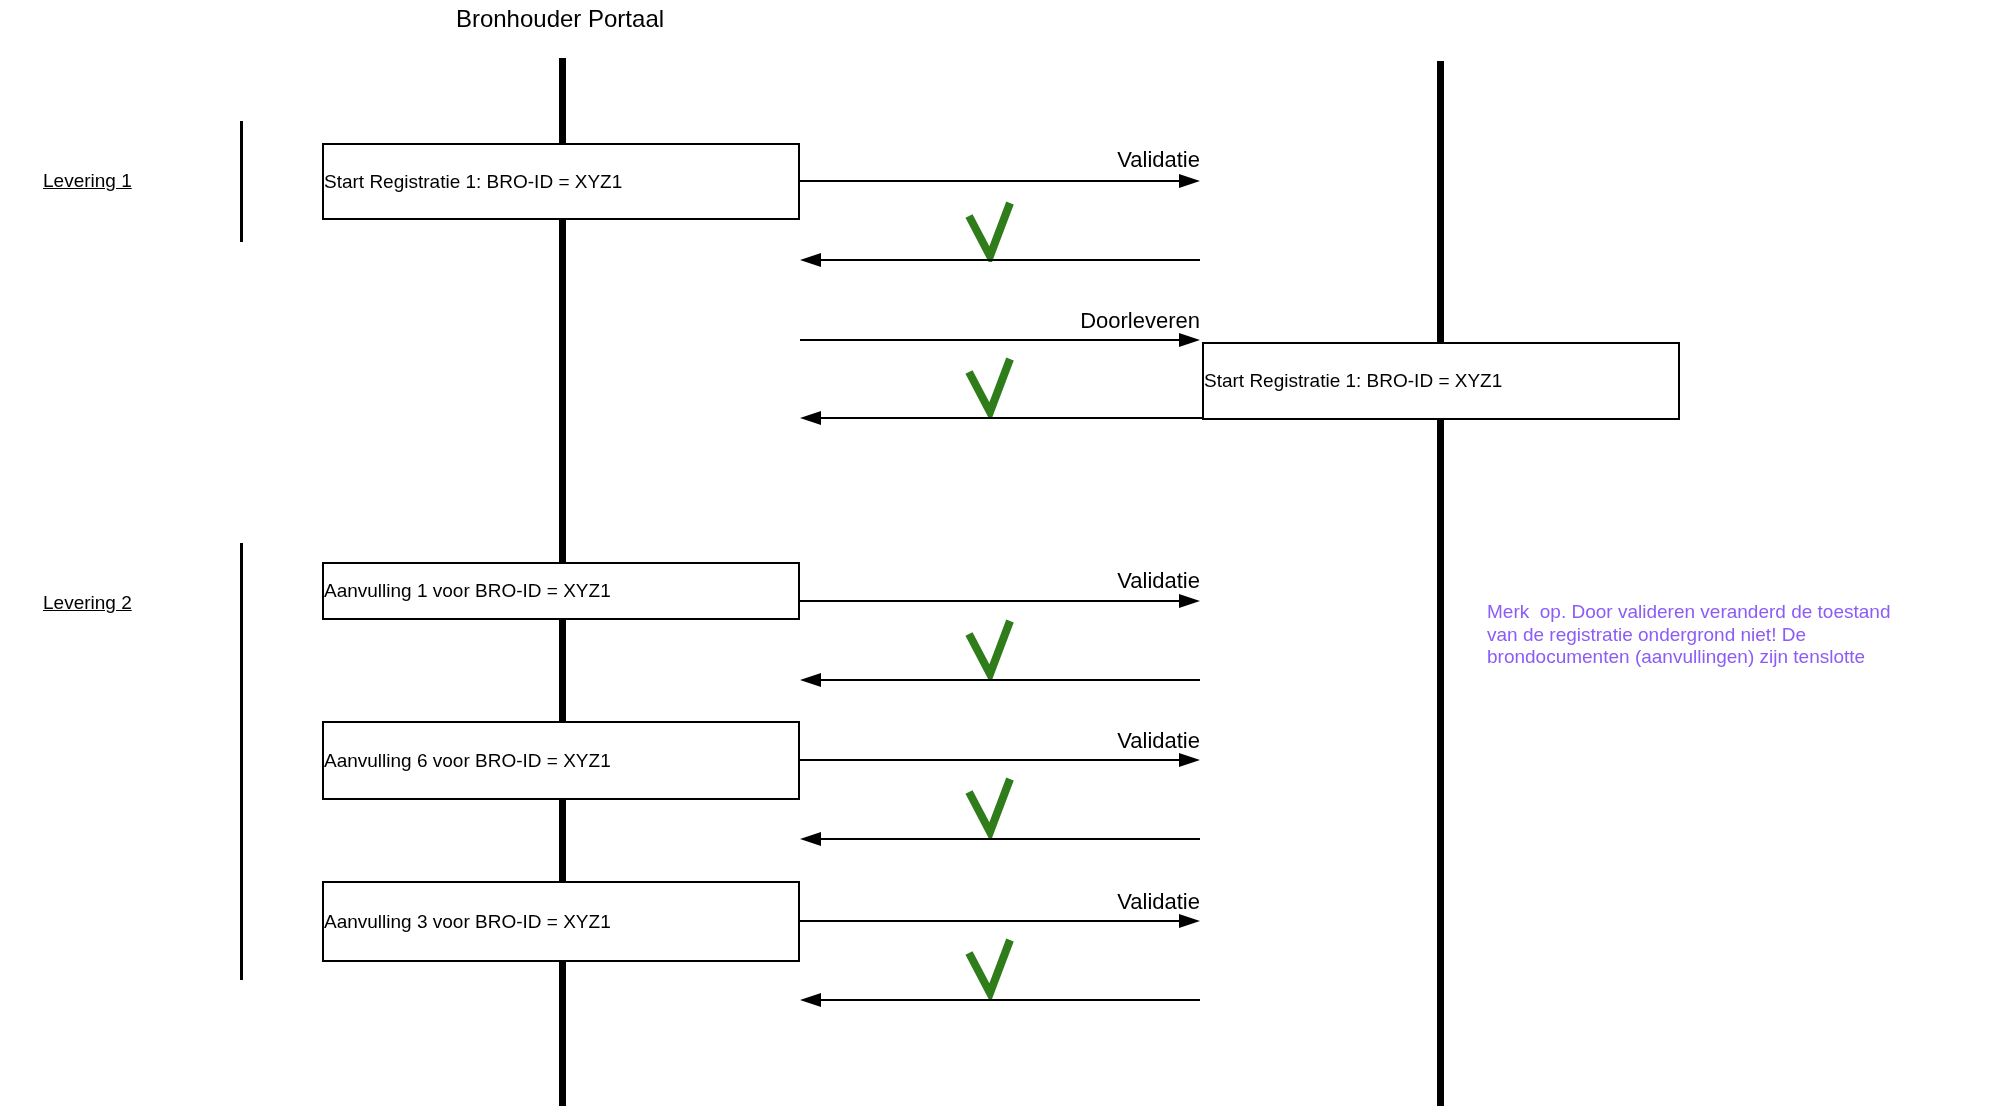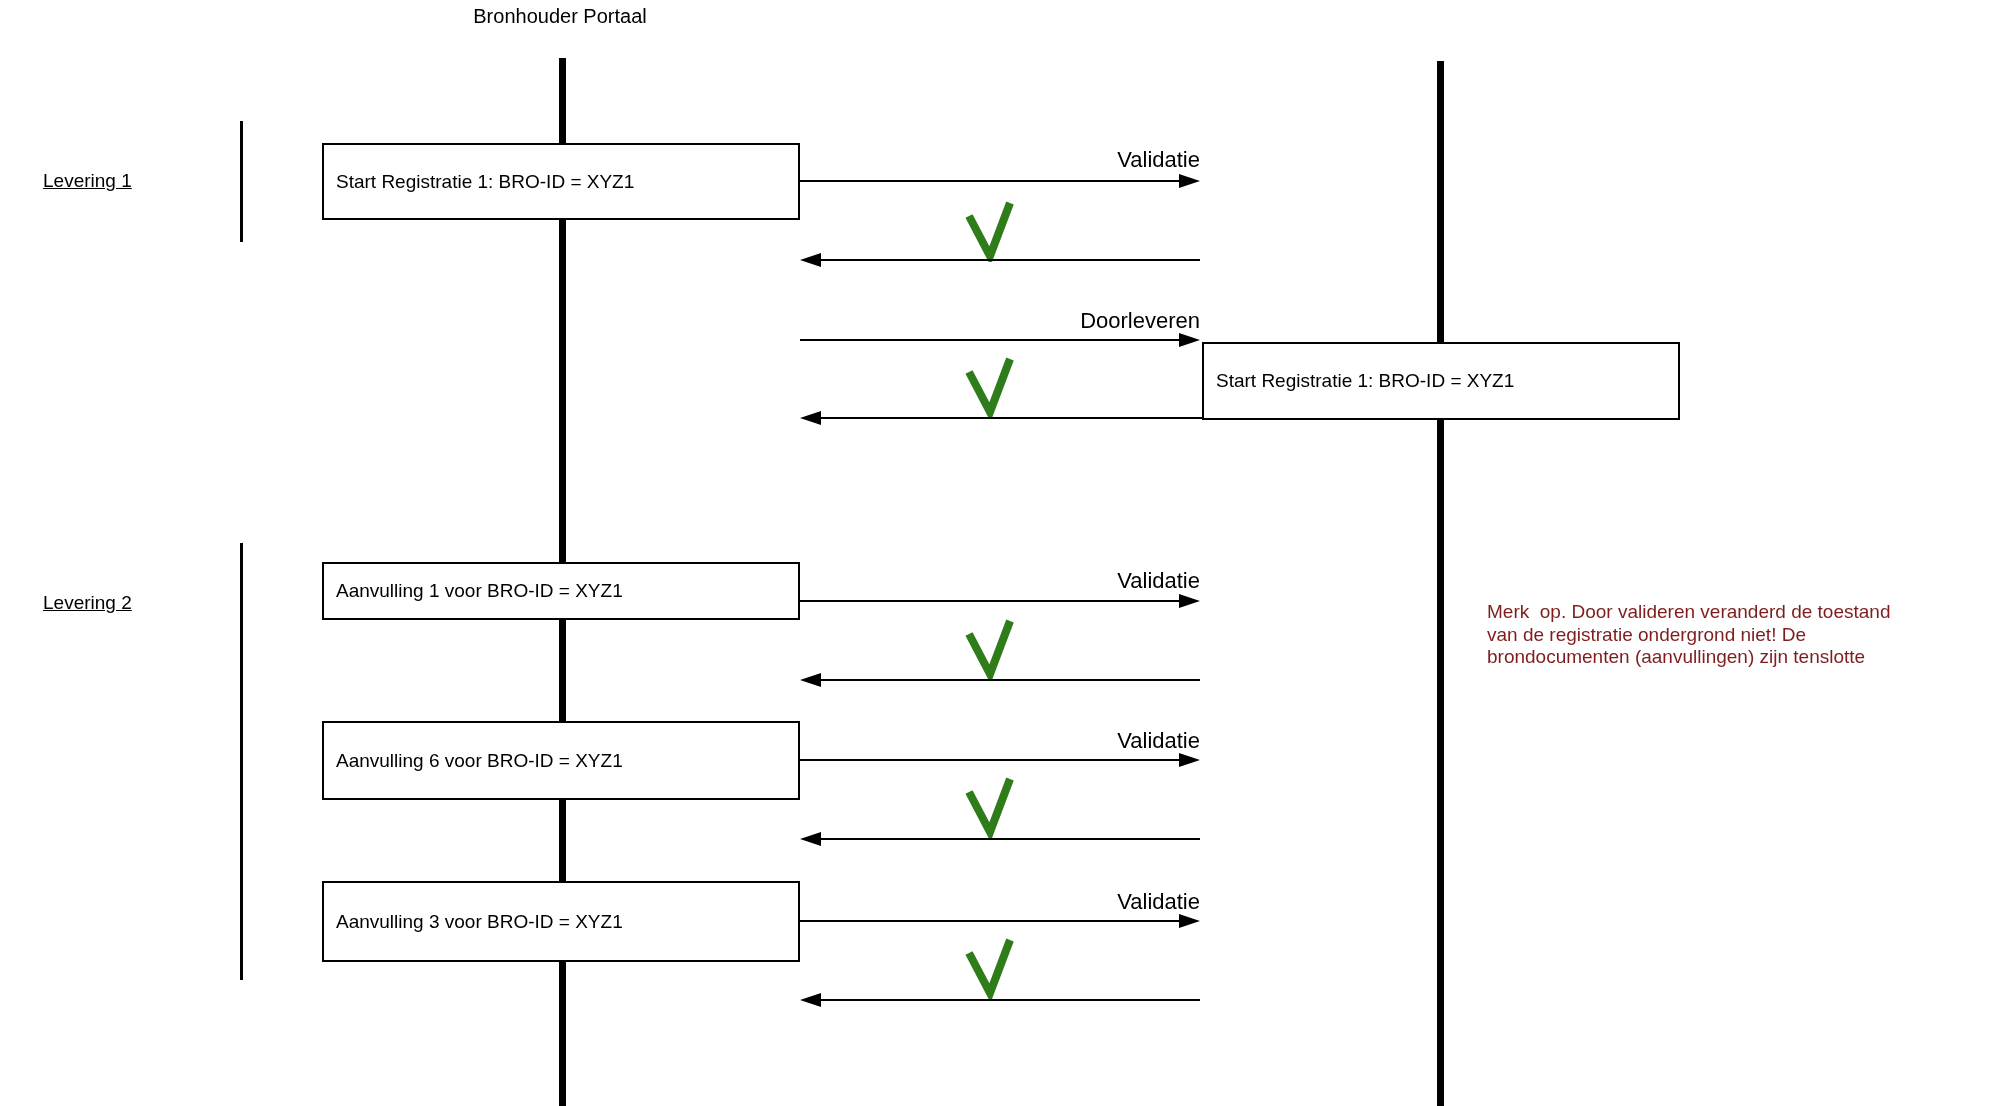--- a/index.html
+++ b/index.html
@@ -1,35 +1,35 @@
 <!DOCTYPE html>
 <html><head>
 <meta charset="utf-8">
 <style>
   html,body{margin:0;padding:0;background:#fff;}
   .canvas{
     position:relative;width:2002px;height:1106px;background:#ffffff;overflow:hidden;
     font-family:"Liberation Sans", sans-serif;color:#000;
   }
   .hdr{
-    position:absolute;width:420px;text-align:center;font-size:20px;
+    position:absolute;width:420px;text-align:center;font-size:24px;
   }
   .lifeline{
     position:absolute;width:7px;background:#000;
   }
   .bracket{
     position:absolute;width:3px;background:#000;
   }
   .glabel{
     position:absolute;font-size:19px;white-space:nowrap;text-decoration:underline;
   }
   .box{
     position:absolute;background:#fff;border:2px solid #000;
     display:flex;align-items:center;box-sizing:border-box;
-    font-size:19px;padding-left:12px;white-space:nowrap;
+    font-size:19px;white-space:nowrap;
   }
   .hline{
     position:absolute;height:2px;background:#000;
   }
   .tri-r{
     position:absolute;width:0;height:0;
     border-top:7px solid transparent;border-bottom:7px solid transparent;
     border-left:21px solid #000;
   }
   .tri-l{
@@ -123,19 +123,19 @@
 
   <div class="mlabel" style="top:889px">Validatie</div>
   <div class="hline" style="left:800px;top:920px;width:382px"></div>
   <div class="tri-r" style="left:1179px;top:914px"></div>
   <svg class="check" style="left:963px;top:935px" width="54" height="64" viewBox="0 0 54 64">
     <polyline points="6,18 27,58 47,5" fill="none" stroke-width="8" stroke="#2E7D1A"></polyline>
   </svg>
   <div class="hline" style="left:818px;top:999px;width:382px"></div>
   <div class="tri-l" style="left:800px;top:993px"></div>
 
-  <div class="note" style="color: #7f1d1d;">
+  <div class="note" style="color: #8b5cf6;">
     <div>Merk  op. Door valideren veranderd de toestand</div>
     <div>van de registratie ondergrond niet! De</div>
     <div>brondocumenten (aanvullingen) zijn tenslotte</div>
   </div>
 
 </div>
 
 </body></html>

